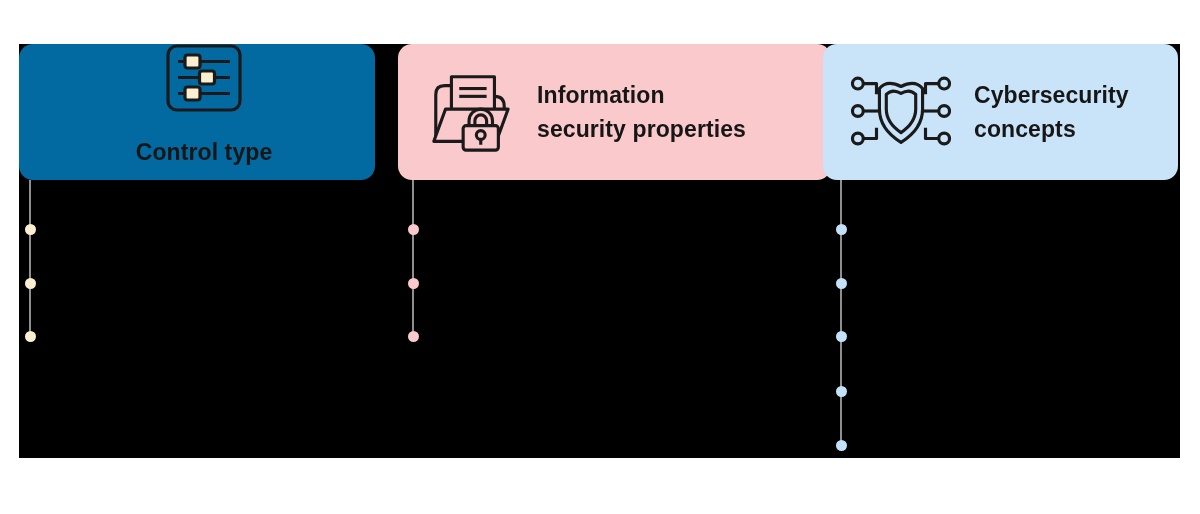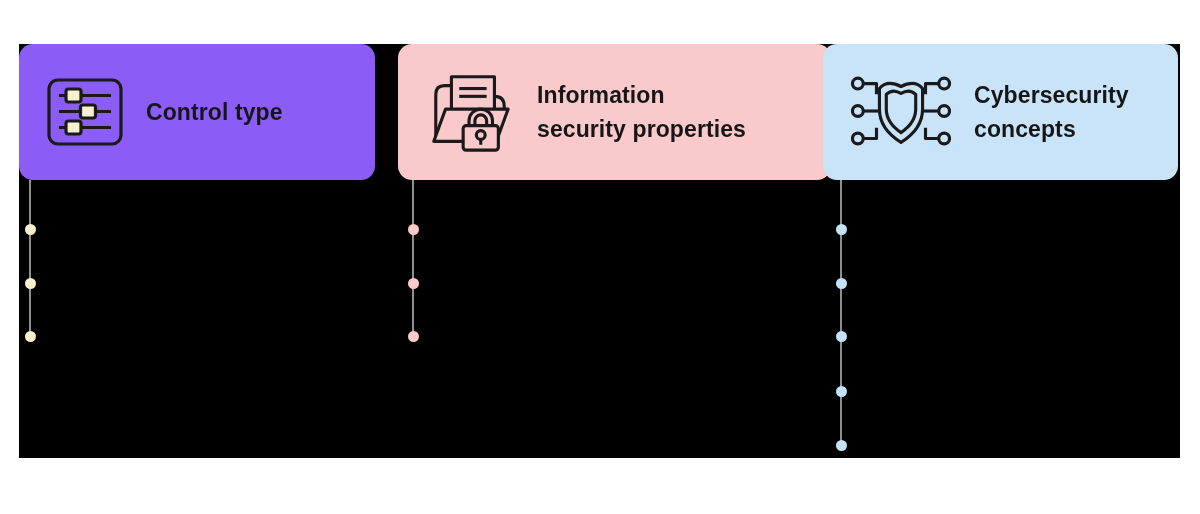--- a/index.html
+++ b/index.html
@@ -64,21 +64,21 @@
       <div class="tl-dot" style="left: 407.5px; top: 277.5px; background: rgb(249, 201, 203);"></div>
       <div class="tl-dot" style="left: 407.5px; top: 330.5px; background: rgb(249, 201, 203);"></div>
       <div class="tl-line" style="left: 840px; top: 180px; height: 265px; background: rgb(143, 143, 143);"></div>
       <div class="tl-dot" style="left: 835.5px; top: 223.5px; background: rgb(195, 225, 248);"></div>
       <div class="tl-dot" style="left: 835.5px; top: 277.5px; background: rgb(195, 225, 248);"></div>
       <div class="tl-dot" style="left: 835.5px; top: 330.5px; background: rgb(195, 225, 248);"></div>
       <div class="tl-dot" style="left: 835.5px; top: 385.5px; background: rgb(195, 225, 248);"></div>
       <div class="tl-dot" style="left: 835.5px; top: 439.5px; background: rgb(195, 225, 248);"></div>
     </div>
 
-  <div class="card card-0" style="background: #8b5cf6; --card-bg: #FAF0CF;">
+  <div class="card card-0" style="background: #0369a1; flex-direction: column; --card-bg: #FAF0CF;">
     <svg class="icon" width="76" height="68" viewBox="0 0 76 68">
       <rect class="stroke" x="2" y="2" width="72" height="64" rx="9"></rect>
       <line class="stroke" x1="12" y1="17.5" x2="64" y2="17.5"></line>
       <line class="stroke" x1="12" y1="33.5" x2="64" y2="33.5"></line>
       <line class="stroke" x1="12" y1="49.5" x2="64" y2="49.5"></line>
       <rect class="mask" x="19" y="11" width="15" height="13" rx="2.5"></rect>
       <rect class="mask" x="33.5" y="27" width="15" height="13" rx="2.5"></rect>
       <rect class="mask" x="19" y="43" width="15" height="13" rx="2.5"></rect>
     </svg>
     <div class="title">Control type</div>

